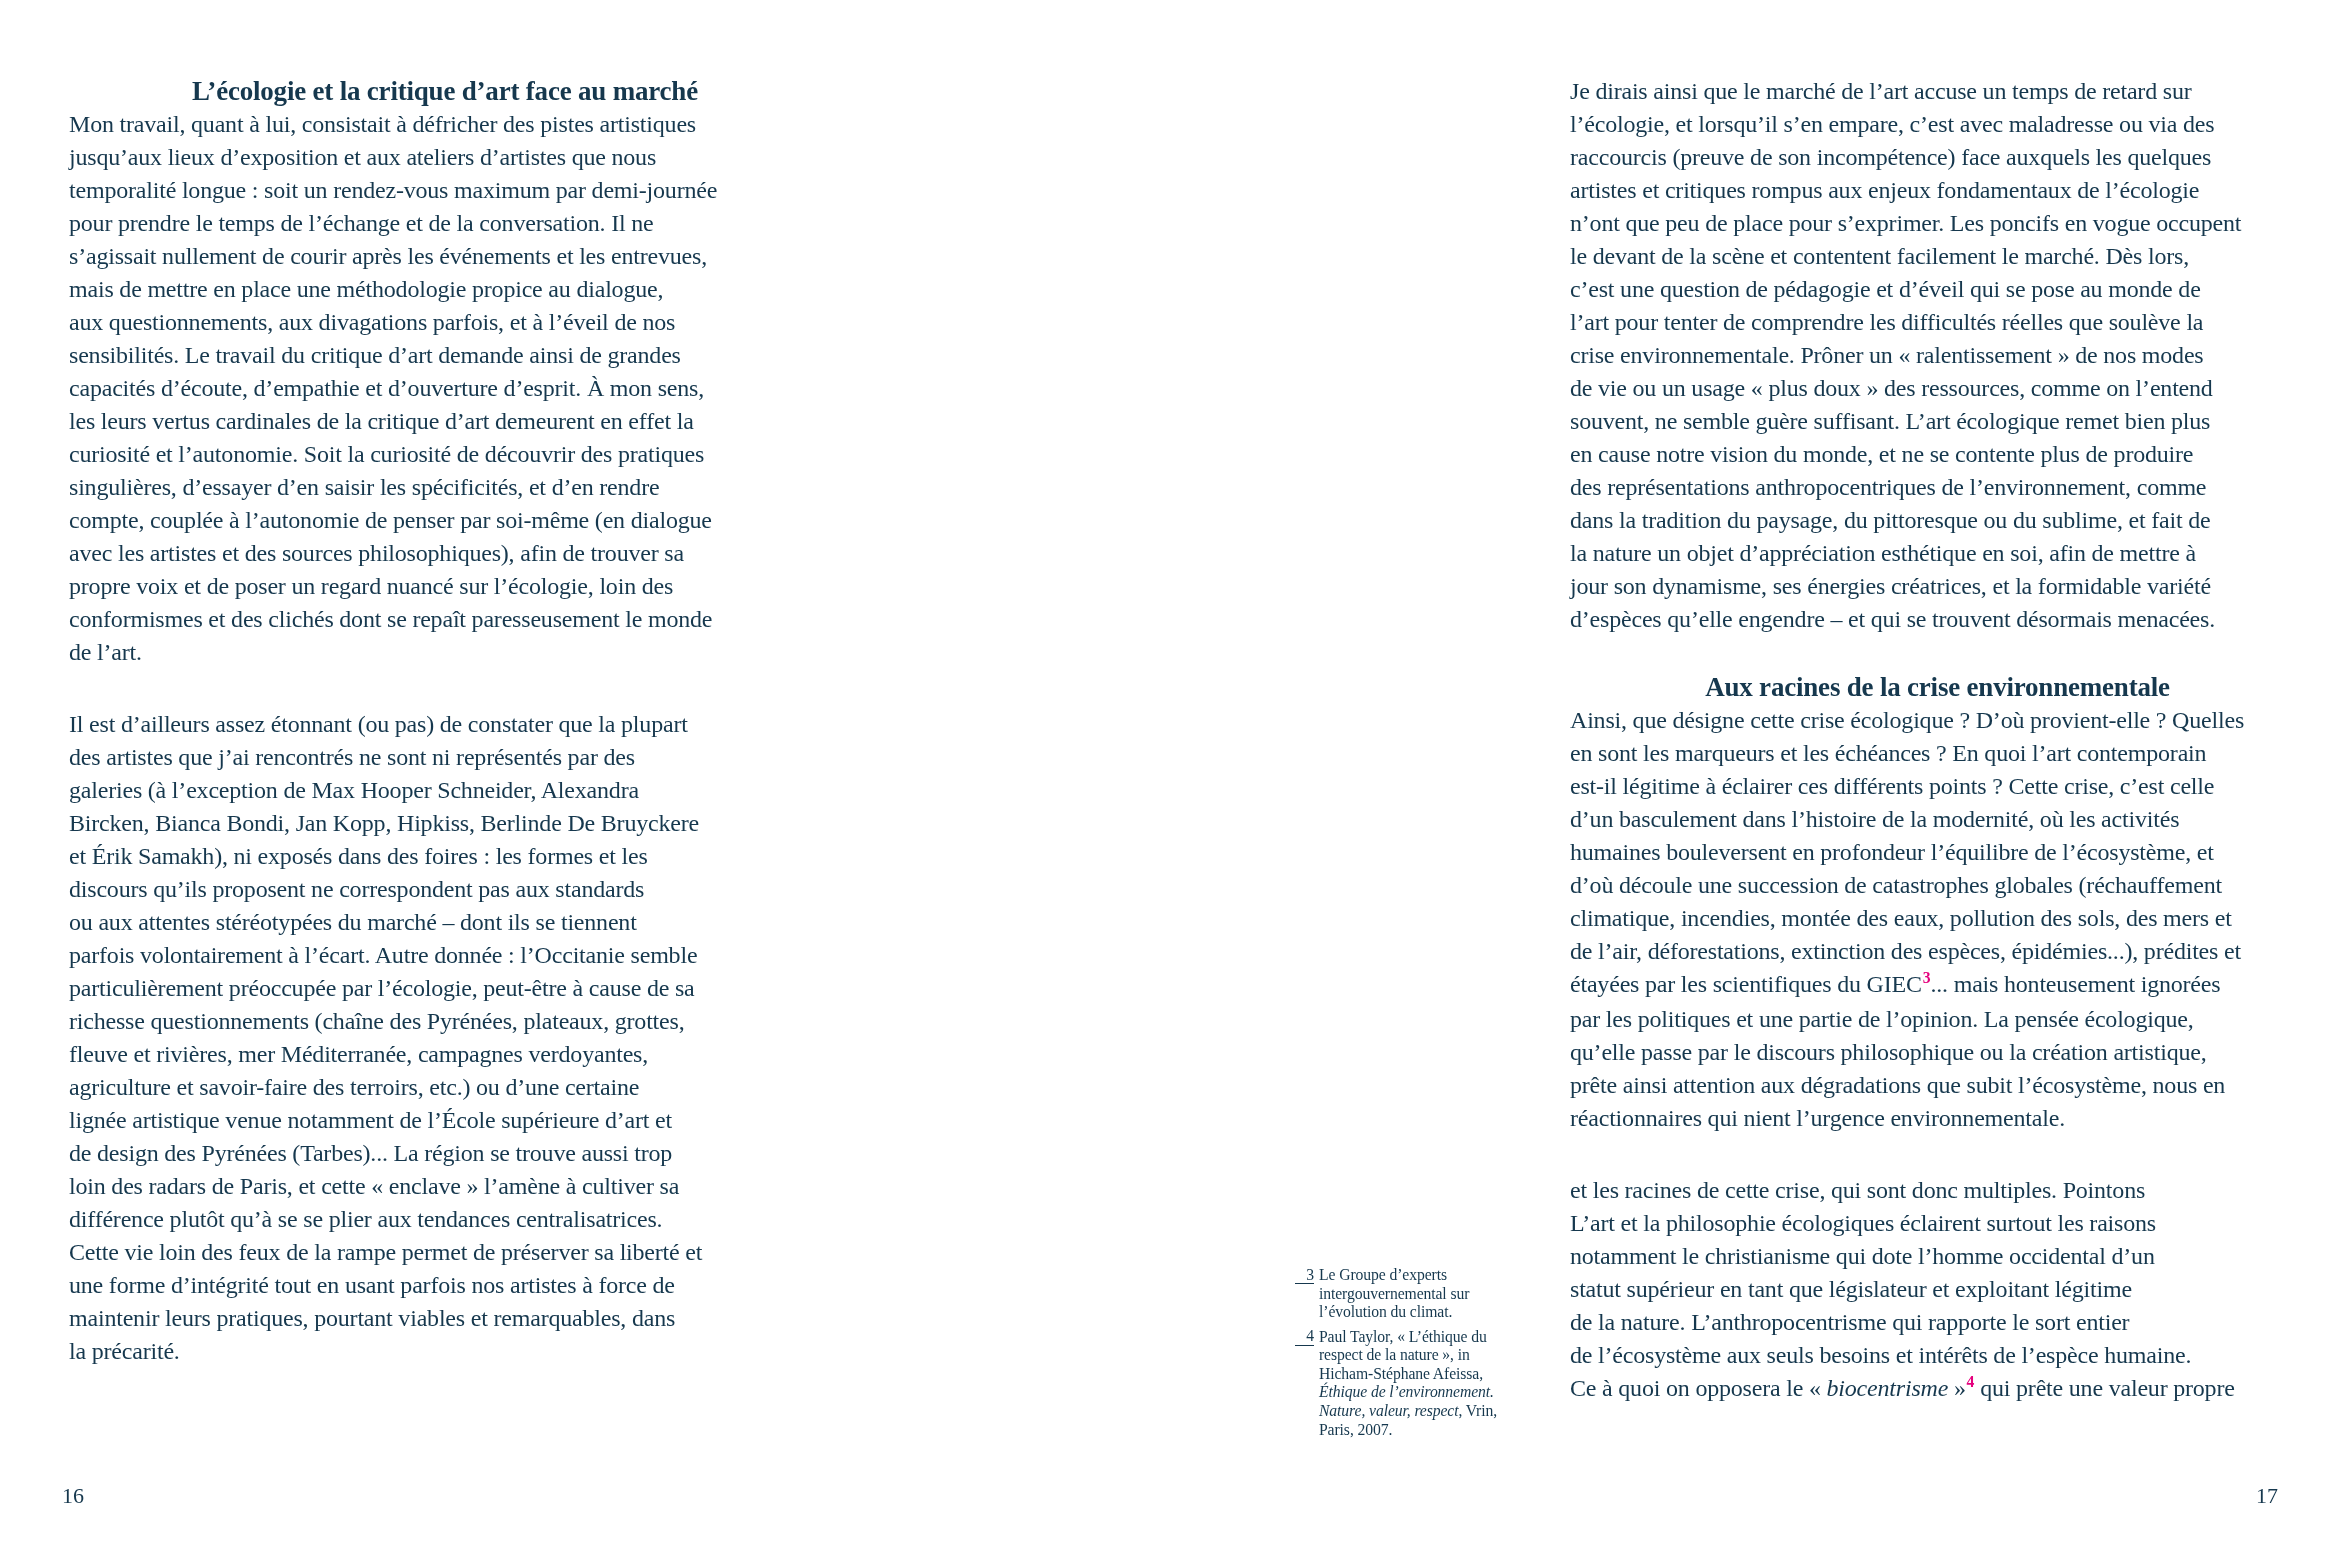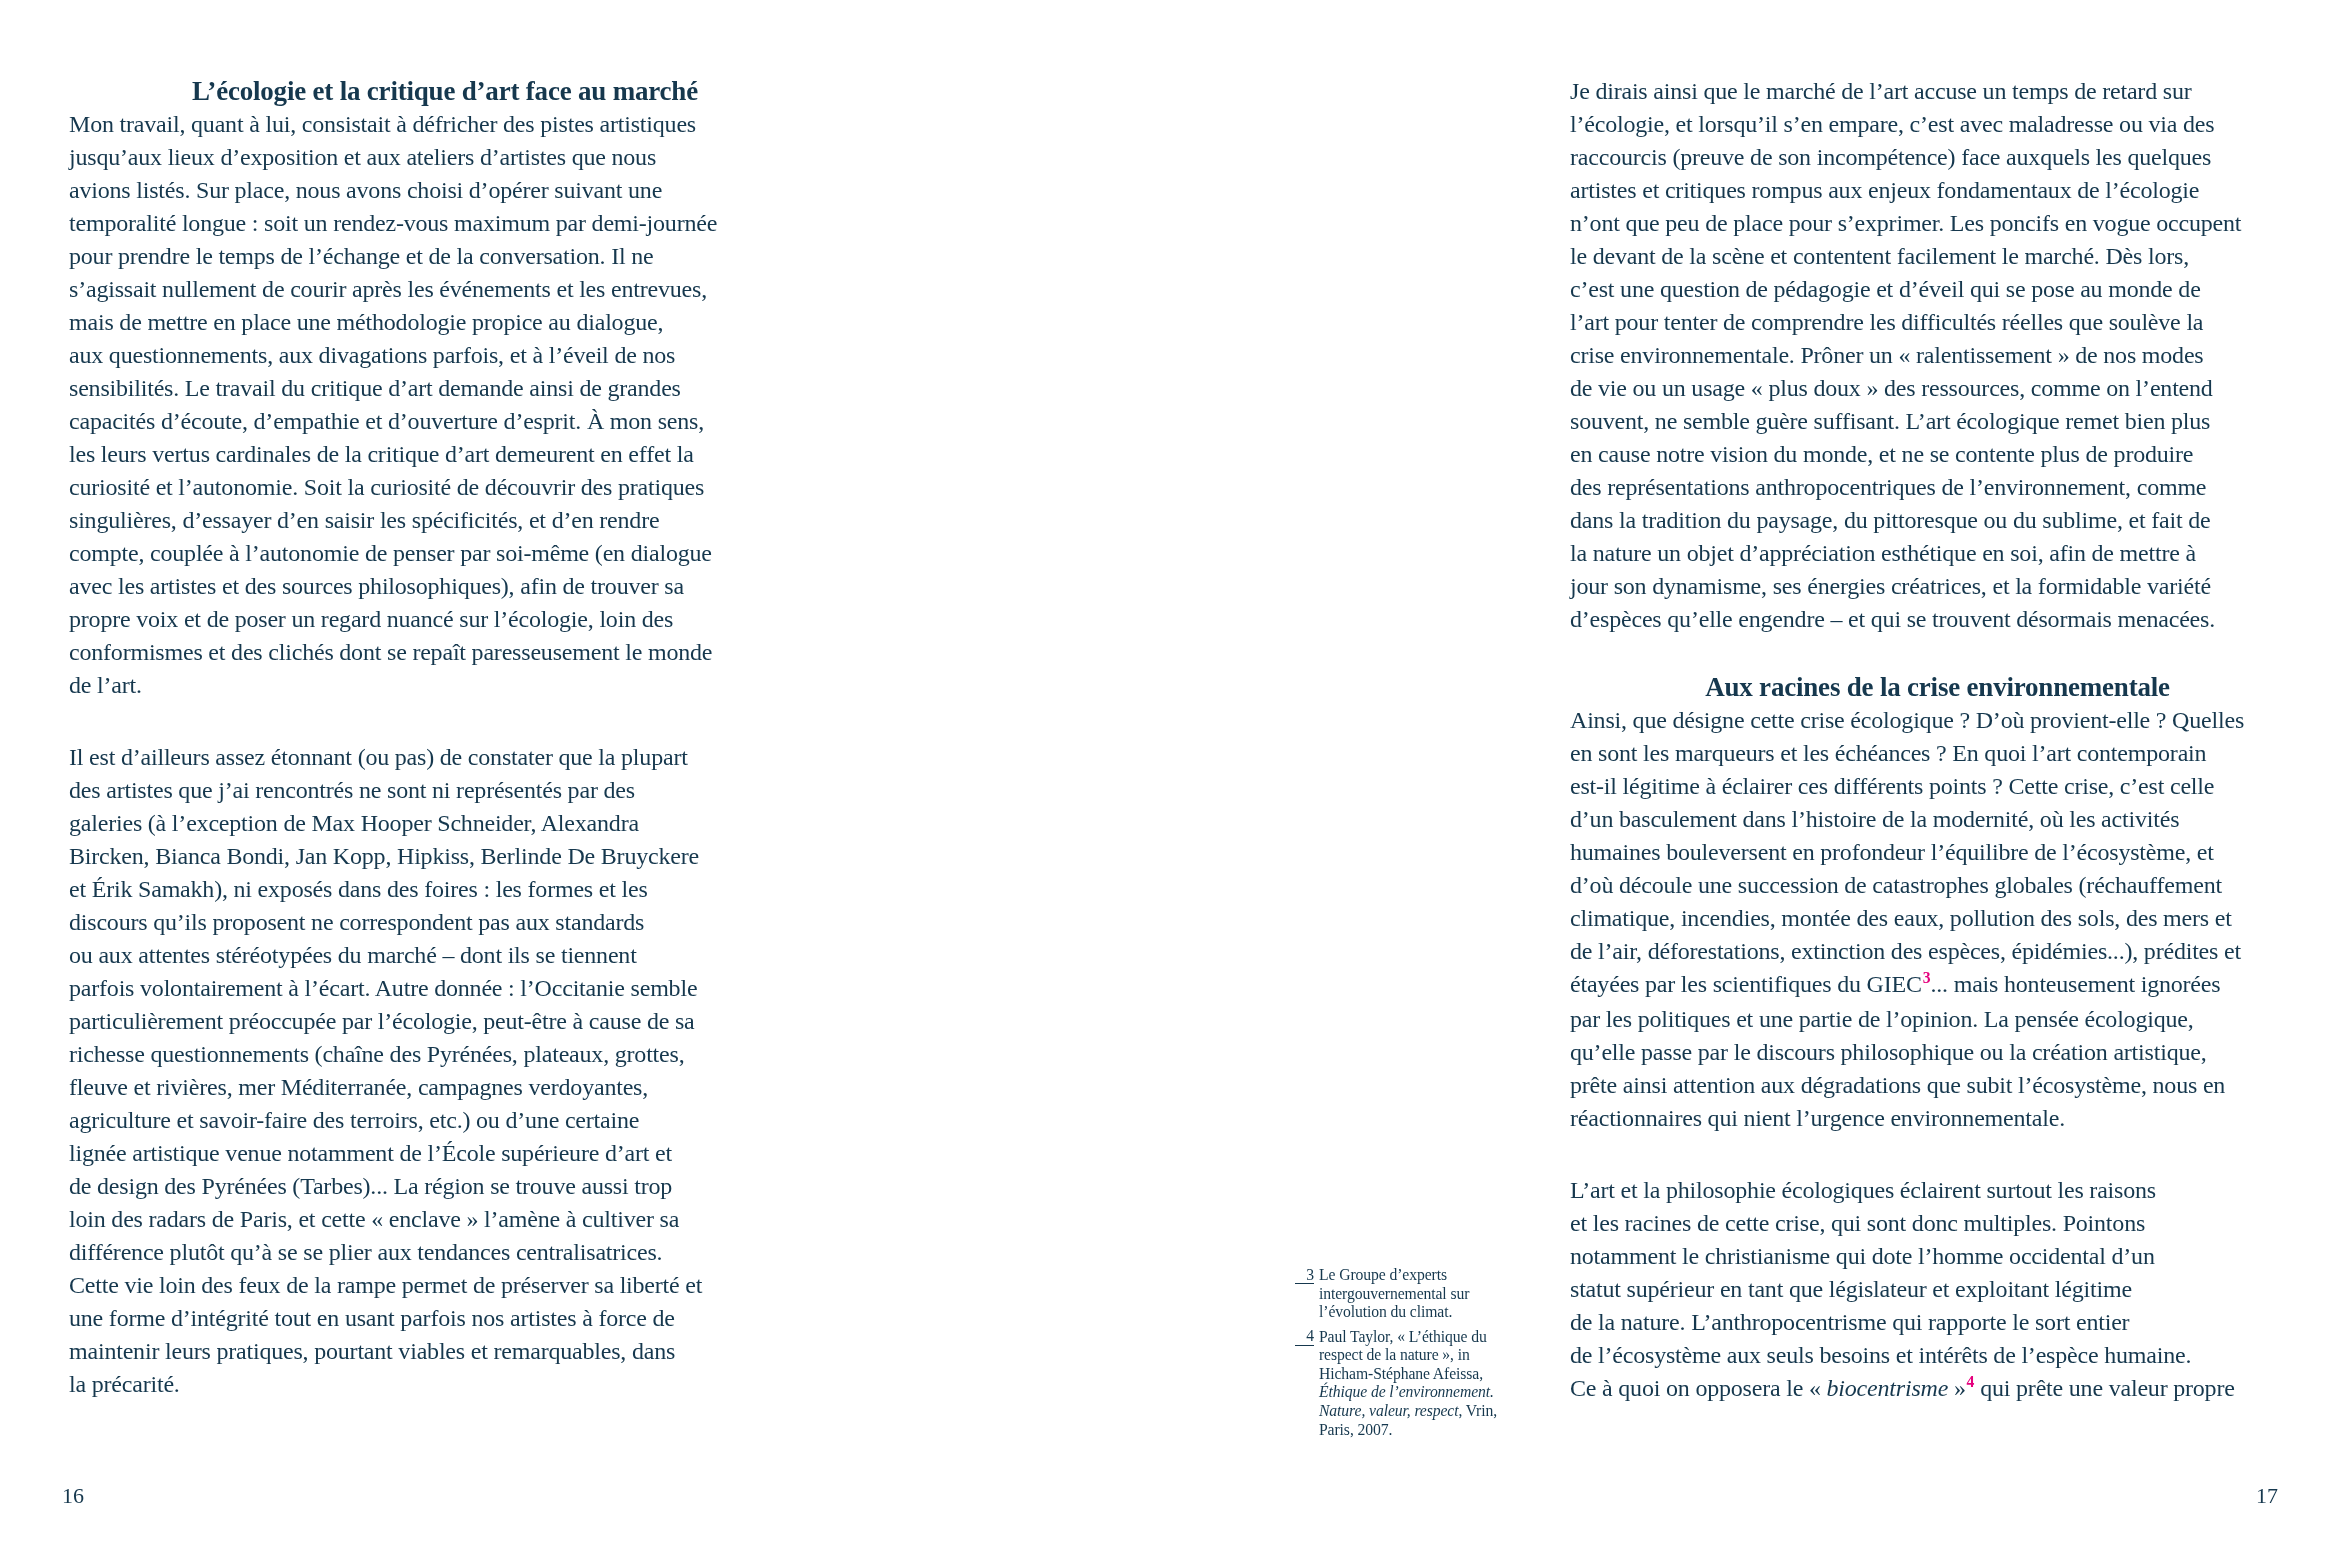--- a/index.html
+++ b/index.html
@@ -54,21 +54,20 @@
 </head>
 <body style="--ink: #16384e; --accent: #e5007d; --paper: #ffffff;">
 
 <section>
   <div class="col col-left">
     <h2 class="heading">L’écologie et la critique d’art face au marché</h2>
     <div id="left-paras">
         <div class="para">
           <div class="line">Mon travail, quant à lui, consistait à défricher des pistes artistiques</div>
           <div class="line">jusqu’aux lieux d’exposition et aux ateliers d’artistes que nous</div>
-          <div class="line">avions listés. Sur place, nous avons choisi d’opérer suivant une</div>
           <div class="line">temporalité longue : soit un rendez-vous maximum par demi-journée</div>
           <div class="line">pour prendre le temps de l’échange et de la conversation. Il ne</div>
           <div class="line">s’agissait nullement de courir après les événements et les entrevues,</div>
           <div class="line">mais de mettre en place une méthodologie propice au dialogue,</div>
           <div class="line">aux questionnements, aux divagations parfois, et à l’éveil de nos</div>
           <div class="line">sensibilités. Le travail du critique d’art demande ainsi de grandes</div>
           <div class="line">capacités d’écoute, d’empathie et d’ouverture d’esprit. À mon sens,</div>
           <div class="line">les leurs vertus cardinales de la critique d’art demeurent en effet la</div>
           <div class="line">curiosité et l’autonomie. Soit la curiosité de découvrir des pratiques</div>
           <div class="line">singulières, d’essayer d’en saisir les spécificités, et d’en rendre</div>
@@ -136,22 +135,22 @@
         <div class="line">d’où découle une succession de catastrophes globales (réchauffement</div>
         <div class="line">climatique, incendies, montée des eaux, pollution des sols, des mers et</div>
         <div class="line">de l’air, déforestations, extinction des espèces, épidémies...), prédites et</div>
         <div class="line">étayées par les scientifiques du GIEC<span class="sup">3</span>... mais honteusement ignorées</div>
         <div class="line">par les politiques et une partie de l’opinion. La pensée écologique,</div>
         <div class="line">qu’elle passe par le discours philosophique ou la création artistique,</div>
         <div class="line">prête ainsi attention aux dégradations que subit l’écosystème, nous en</div>
         <div class="line">réactionnaires qui nient l’urgence environnementale.</div>
       </div>
       <div class="para">
+        <div class="line">et les racines de cette crise, qui sont donc multiples. Pointons</div>
         <div class="line">L’art et la philosophie écologiques éclairent surtout les raisons</div>
-        <div class="line">et les racines de cette crise, qui sont donc multiples. Pointons</div>
         <div class="line">notamment le christianisme qui dote l’homme occidental d’un</div>
         <div class="line">statut supérieur en tant que législateur et exploitant légitime</div>
         <div class="line">de la nature. L’anthropocentrisme qui rapporte le sort entier</div>
         <div class="line">de l’écosystème aux seuls besoins et intérêts de l’espèce humaine.</div>
         <div class="line">Ce à quoi on opposera le « <span class="it">biocentrisme</span> »<span class="sup">4</span> qui prête une valeur propre</div>
       </div>
     </div>
   <aside class="footnotes" id="footnotes">
       <div class="footnote">
         <span class="fn-num">3</span>

